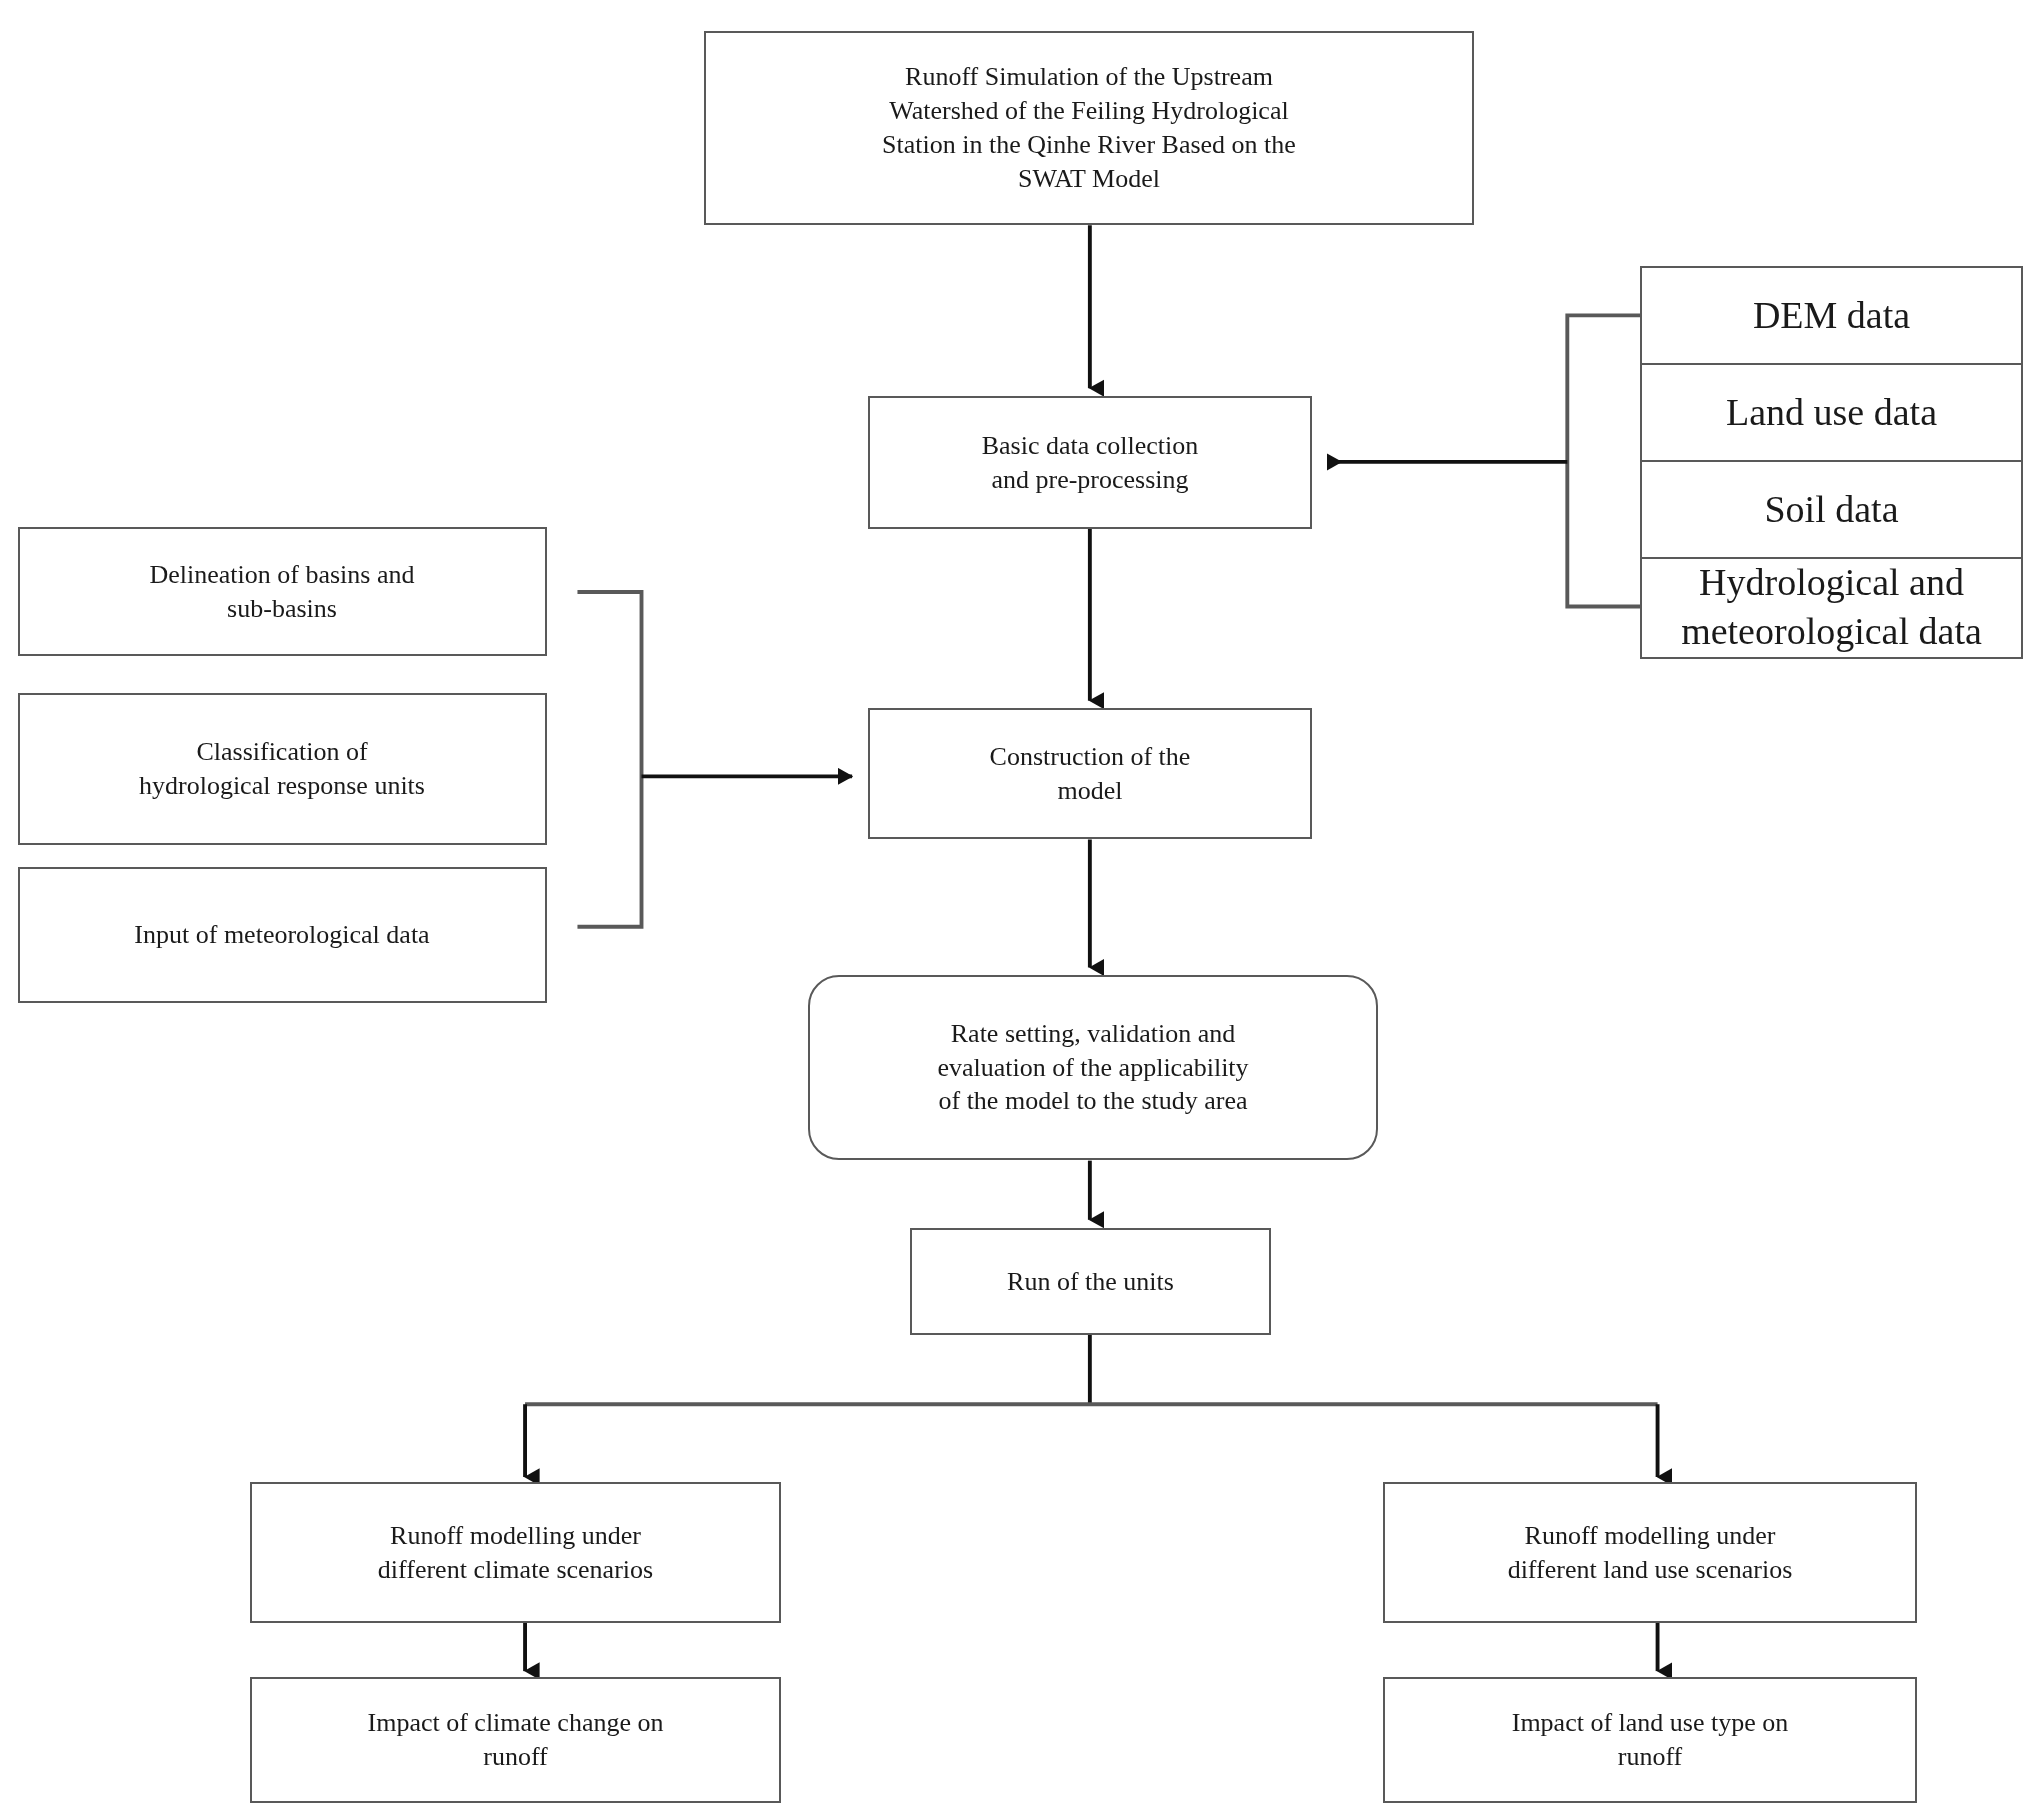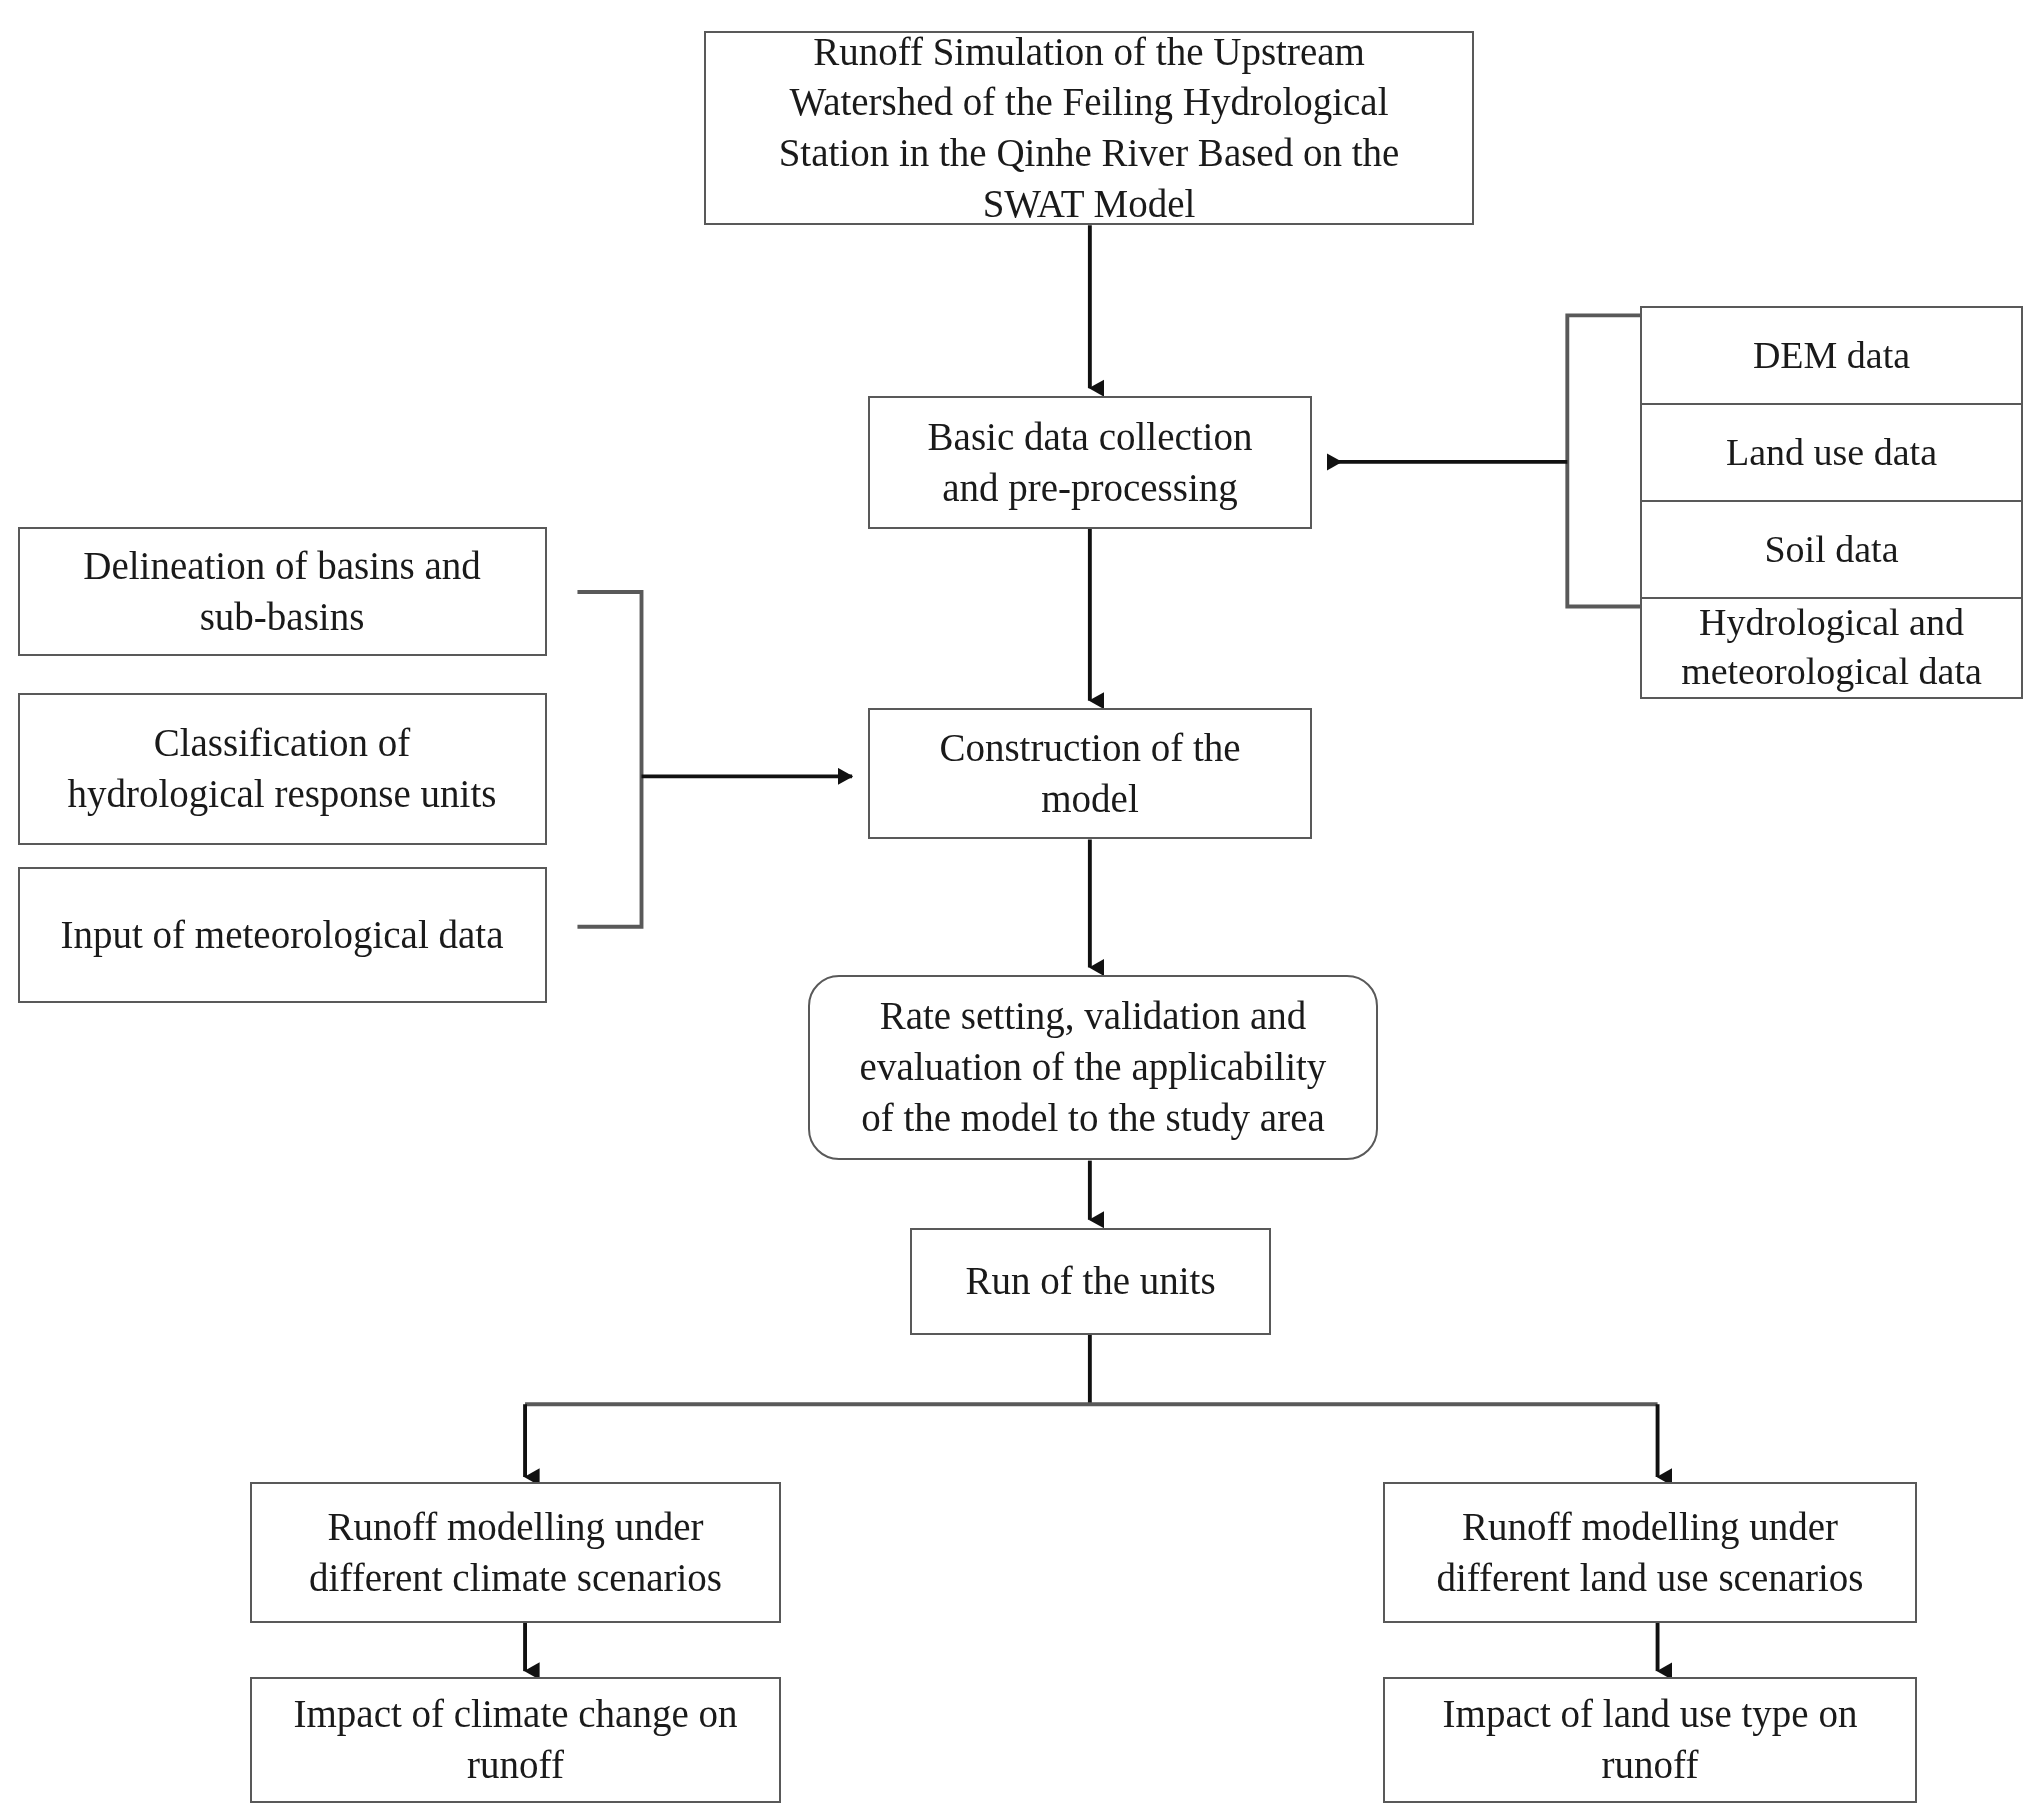--- a/index.html
+++ b/index.html
@@ -36,21 +36,21 @@
     text-align: center;
     color: #1a1a1a;
     line-height: 1.30;
     padding: 1.9px 9.7px;
   }
   .node .txt {
     display: block;
     width: 100%;
     white-space: pre-line;
   }
-  .f40 { font-size: 39px; }
+  .f40 { font-size: 26px; }
   .stack {
     position: absolute;
     box-sizing: border-box;
     border: 2.9px solid #595959;
     background: #ffffff;
   }
   .stack .row {
     box-sizing: border-box;
     display: flex;
     align-items: center;
@@ -127,21 +127,21 @@
     </g>
   </svg>
 
   <div class="node f40" style="left:704px; top:31px; width:770px; height:194px;">
     <span class="txt">Runoff Simulation of the Upstream
 Watershed of the Feiling Hydrological
 Station in the Qinhe River Based on the
 SWAT Model</span>
   </div>
 
-  <div class="stack" style="left:1640px; top:266px; width:383px; height:393px;margin-top:40px;">
+  <div class="stack" style="left:1640px; top:266px; width:383px; height:393px;">
     <div class="row" style="height:97px;">
       <span>DEM data</span>
     </div>
     <div class="row" style="height:97px;">
       <span>Land use data</span>
     </div>
     <div class="row" style="height:97px;">
       <span>Soil data</span>
     </div>
     <div class="row" style="height:96px;">

